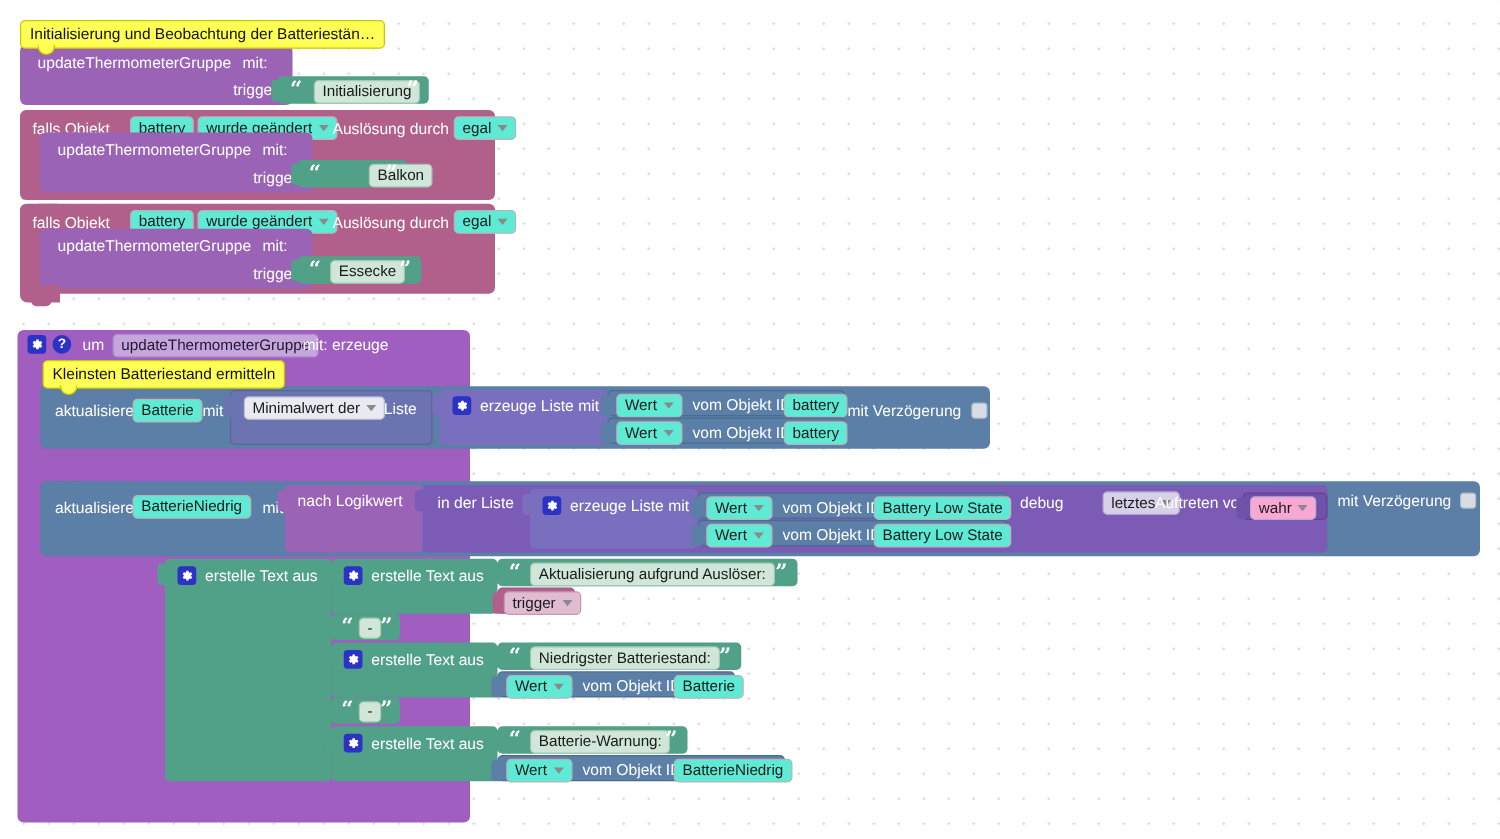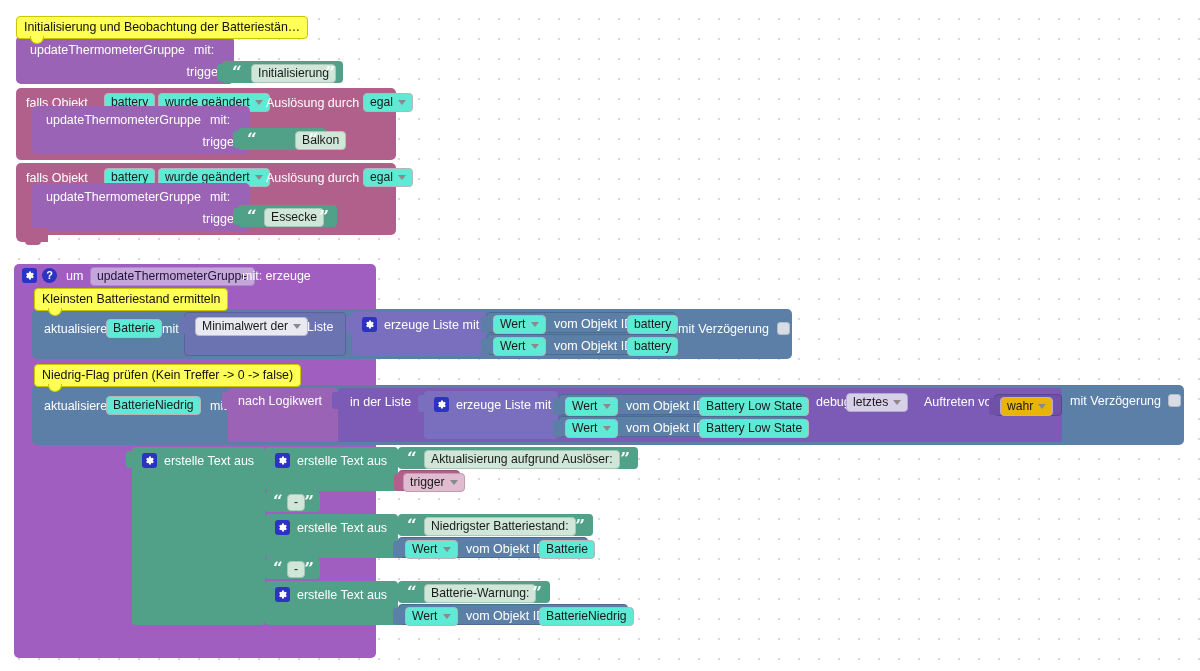--- a/index.html
+++ b/index.html
@@ -209,41 +209,40 @@
     <span class="field abs" style="left:140px;top:2px;">battery</span>
   </div>
 
   <div class="blk c-blue round-sm" style="left:486px;top:334px;width:190px;height:21px;border:1px solid #4a6c90;">
     <div class="plug c-blue" style="left:-6px;top:3px;"></div>
     <span class="field dd abs" style="left:6px;top:2px;">Wert</span>
     <span class="lbl abs" style="left:67px;top:5px;">vom Objekt ID</span>
     <span class="field abs" style="left:140px;top:2px;">battery</span>
   </div>
 
-  <div class="note" style="left:34px;top:364px;">Niedrig-Flag prüfen (Kein Treffer -&gt; 0 -&gt; false)</div>
 
   <div class="blk c-blue round" style="left:32px;top:385px;width:1152px;height:60px;">
     <div class="notch"></div>
     <span class="lbl abs" style="left:12px;top:15px;">aktualisiere</span>
     <span class="field abs" style="left:74px;top:11px;">BatterieNiedrig</span>
     <span class="lbl abs" style="left:178px;top:15px;">mit</span>
     <span class="lbl abs" style="left:1038px;top:10px;">mit Verzögerung</span>
     <span class="cbox abs" style="left:1136px;top:9px;"></span>
   </div>
 
   <div class="blk c-logicpurple round-sm" style="left:228px;top:388px;width:110px;height:54px;">
     <div class="plug c-logicpurple" style="left:-6px;top:4px;"></div>
     <span class="lbl abs" style="left:10px;top:7px;">nach Logikwert</span>
   </div>
 
   <div class="blk c-deeppurple round-sm" style="left:338px;top:388px;width:724px;height:54px;background:#7b5bb5;">
     <div class="plug" style="left:-6px;top:4px;background:#7b5bb5;"></div>
     <span class="lbl abs" style="left:12px;top:8px;">in der Liste</span>
     <span class="lbl abs" style="left:478px;top:8px;">debug</span>
-    <span class="field dd abs" style="left:508px;top:5px;background:#d8cfe8;border-color:#b5a8cd;">letztes</span>
+    <span class="field dd abs" style="left:544px;top:5px;background:#d8cfe8;border-color:#b5a8cd;">letztes</span>
     <span class="lbl abs" style="left:586px;top:8px;">Auftreten von</span>
   </div>
 
   <div class="blk c-listpurple round-sm" style="left:424px;top:391px;width:134px;height:48px;">
     <div class="plug c-listpurple" style="left:-6px;top:4px;"></div>
     <span class="gear abs" style="left:10px;top:6px;">
       <svg width="11" height="11" viewBox="0 0 24 24" fill="#fff">
         <path d="M12 8a4 4 0 100 8 4 4 0 000-8zm0 6a2 2 0 110-4 2 2 0 010 4z"></path>
         <path d="M19.4 13a7.9 7.9 0 000-2l2-1.5-2-3.4-2.4 1a7.7 7.7 0 00-1.7-1L15 3.5h-4l-.3 2.6a7.7 7.7 0 00-1.7 1l-2.4-1-2 3.4L6.6 11a7.9 7.9 0 000 2l-2 1.5 2 3.4 2.4-1c.5.4 1.1.8 1.7 1l.3 2.6h4l.3-2.6c.6-.2 1.2-.6 1.7-1l2.4 1 2-3.4z"></path>
       </svg>
@@ -260,21 +259,21 @@
 
   <div class="blk c-blue round-sm" style="left:558px;top:416px;width:248px;height:21px;border:1px solid #4a6c90;">
     <div class="plug c-blue" style="left:-6px;top:3px;"></div>
     <span class="field dd abs" style="left:6px;top:2px;">Wert</span>
     <span class="lbl abs" style="left:67px;top:5px;">vom Objekt ID</span>
     <span class="field abs" style="left:140px;top:2px;">Battery Low State</span>
   </div>
 
   <div class="blk round-sm" style="left:994px;top:394px;width:68px;height:22px;background:#6f51a8;border:1px solid #5d4490;">
     <div class="plug" style="left:-6px;top:3px;background:#6f51a8;"></div>
-    <span class="field dd abs" style="left:5px;top:2px;background:#eab308;border-color:#b9aed2;">wahr</span>
+    <span class="field dd abs" style="left:5px;top:2px;background:#f9a8d4;border-color:#b9aed2;">wahr</span>
   </div>
 
 
   <div class="blk c-green round-sm" style="left:132px;top:447px;width:133px;height:178px;">
     <div class="plug c-green" style="left:-6px;top:4px;"></div>
     <span class="gear abs" style="left:10px;top:6px;">
       <svg width="11" height="11" viewBox="0 0 24 24" fill="#fff">
         <path d="M12 8a4 4 0 100 8 4 4 0 000-8zm0 6a2 2 0 110-4 2 2 0 010 4z"></path>
         <path d="M19.4 13a7.9 7.9 0 000-2l2-1.5-2-3.4-2.4 1a7.7 7.7 0 00-1.7-1L15 3.5h-4l-.3 2.6a7.7 7.7 0 00-1.7 1l-2.4-1-2 3.4L6.6 11a7.9 7.9 0 000 2l-2 1.5 2 3.4 2.4-1c.5.4 1.1.8 1.7 1l.3 2.6h4l.3-2.6c.6-.2 1.2-.6 1.7-1l2.4 1 2-3.4z"></path>
       </svg>

